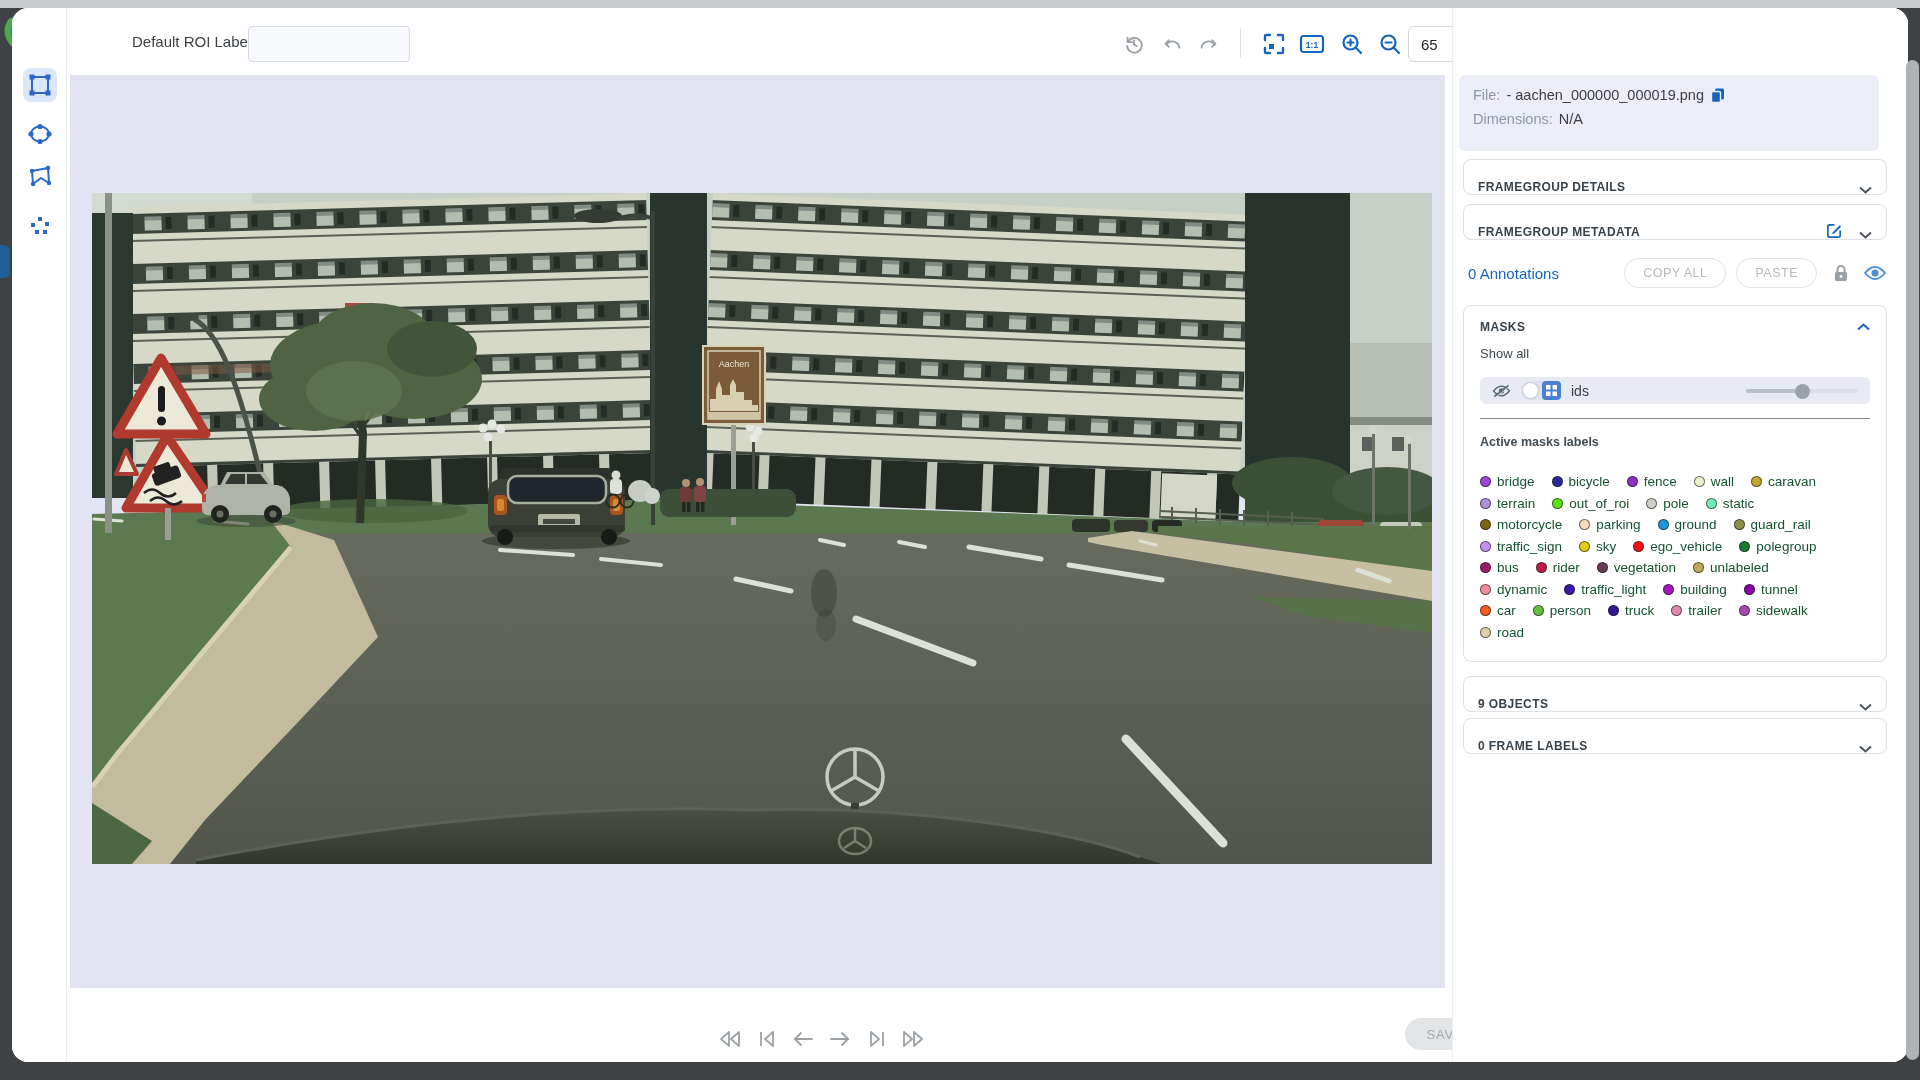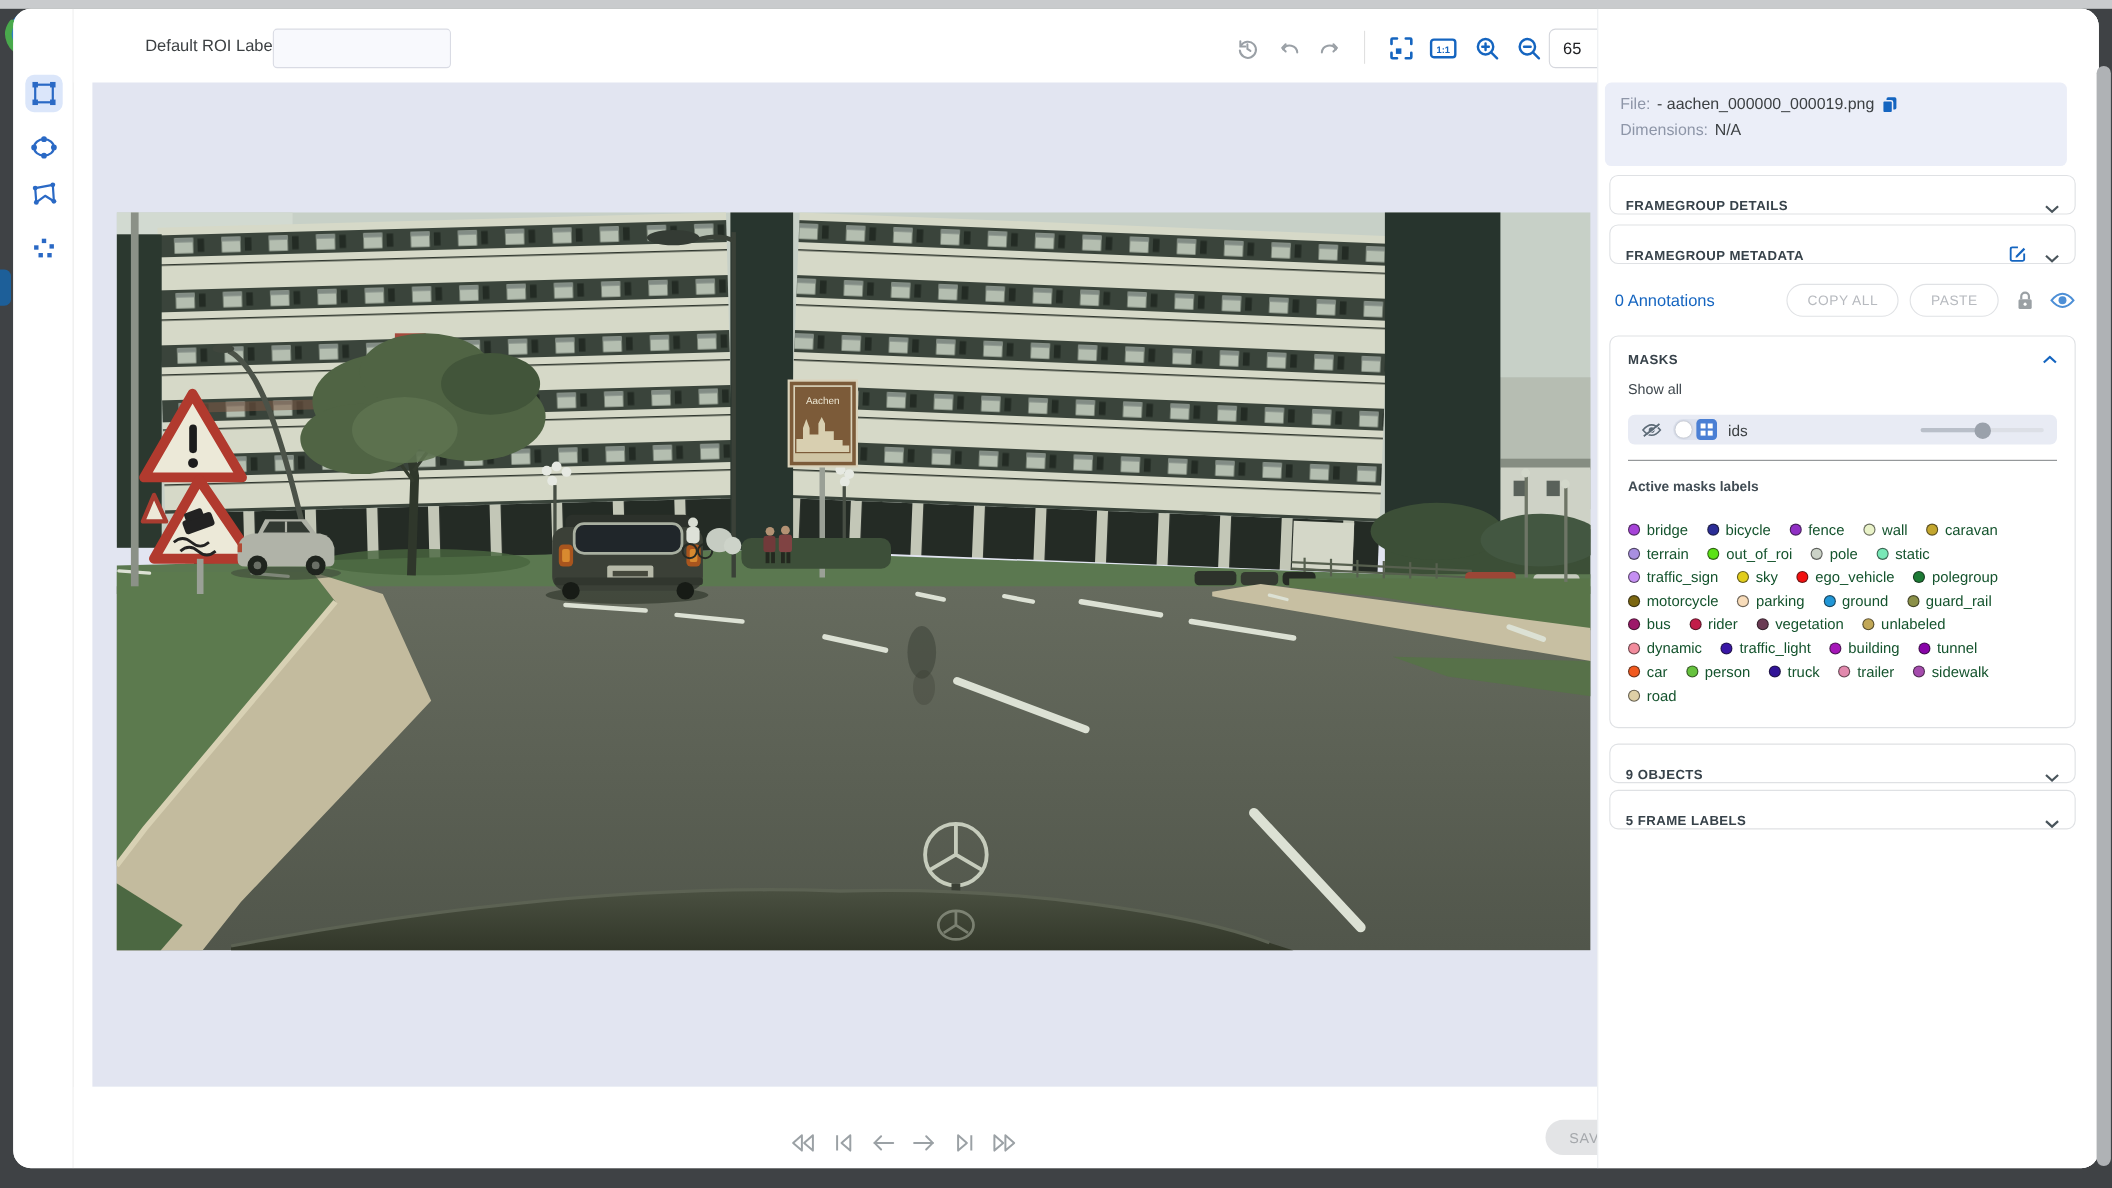--- a/index.html
+++ b/index.html
@@ -18,21 +18,21 @@
   .roi-input { position:absolute; left:181px; top:18px; width:162px; height:36px; background:#f8f9fd; border:1px solid #d9dbe4; border-radius:4px; }
   .tb-icon { position:absolute; width:26px; height:26px; top:23px; display:flex; align-items:center; justify-content:center; cursor:pointer; }
   .tb-divider { position:absolute; left:1173px; top:20px; width:1px; height:30px; background:#e0e0e0; }
   .zoom-box { position:absolute; left:1341px; top:18px; width:76px; height:36px; border:1px solid #d5d7dd; border-radius:6px; display:flex; align-items:center; justify-content:space-between; padding:0 12px;gap:12px; }
   .zoom-box .zv { font-size:15px; color:#202124; }
   .zoom-box .zu { font-size:14px; color:#5f6368; }
   .cs-label { position:absolute; left:1445px; top:25px; font-size:15px; color:#3c4043; }
   .cs-select { position:absolute; left:1551px; top:18px; width:222px; height:36px; border:1px solid #c7cace; border-radius:4px; display:flex; align-items:center; padding:0 12px; cursor:pointer; }
   .cs-select span { font-size:15px; color:#202124; flex:1; }
   
-  #canvas { left:72px; top:67px; width:1375px; height:913px; background:#e2e5f1; }
+  #canvas { left:58px; top:67px; width:1375px; height:913px; background:#e2e5f1; }
   #photo { left:22px; top:118px; width:1340px; height:671px; cursor:crosshair; }
   
   #bottombar { left:55px; top:980px; width:1841px; height:74px; background:#fff; }
   .pb-icon { position:absolute; top:38px; width:26px; height:26px; display:flex; align-items:center; justify-content:center; cursor:pointer; }
   .save-btn { position:absolute; left:1338px; top:30px; width:80px; height:32px; border-radius:17px; background:#e3e4e6; color:#a5a8ac; font-size:13px; letter-spacing:0.8px; border:none; display:flex; align-items:center; justify-content:center; cursor:default; }
   
   #rightpanel { left:1440px; top:0; width:456px; height:1054px; background:#fff; border-left:1px solid #eceef0; }
   .file-card { position:absolute; left:6px; top:67px; width:420px; height:76px; background:#ebeef8; border-radius:6px; padding:12px 14px; }
   .file-line { font-size:14.5px; color:#8e96a8; margin-bottom:8px; display:flex; align-items:center; gap:6px; }
   .file-line b { color:#3c4043; font-weight:400; }
@@ -574,52 +574,52 @@
               <span class="dot" style="background: rgb(203, 210, 199);"></span>
               <span class="ct">pole</span>
             </span>
             <span class="chip">
               <span class="dot" style="background: rgb(121, 232, 183);"></span>
               <span class="ct">static</span>
             </span>
           </div>
           <div class="chip-row">
             <span class="chip">
+              <span class="dot" style="background: rgb(124, 103, 17);"></span>
+              <span class="ct">motorcycle</span>
+            </span>
+            <span class="chip">
+              <span class="dot" style="background: rgb(248, 220, 186);"></span>
+              <span class="ct">parking</span>
+            </span>
+            <span class="chip">
+              <span class="dot" style="background: rgb(33, 150, 214);"></span>
+              <span class="ct">ground</span>
+            </span>
+            <span class="chip">
+              <span class="dot" style="background: rgb(139, 144, 72);"></span>
+              <span class="ct">guard_rail</span>
+            </span>
+          </div>
+          <div class="chip-row">
+            <span class="chip">
               <span class="dot" style="background: rgb(197, 143, 242);"></span>
               <span class="ct">traffic_sign</span>
             </span>
             <span class="chip">
               <span class="dot" style="background: rgb(226, 205, 28);"></span>
               <span class="ct">sky</span>
             </span>
             <span class="chip">
               <span class="dot" style="background: rgb(242, 16, 16);"></span>
               <span class="ct">ego_vehicle</span>
             </span>
             <span class="chip">
               <span class="dot" style="background: rgb(29, 122, 53);"></span>
               <span class="ct">polegroup</span>
-            </span>
-          </div>
-          <div class="chip-row">
-            <span class="chip">
-              <span class="dot" style="background: rgb(124, 103, 17);"></span>
-              <span class="ct">motorcycle</span>
-            </span>
-            <span class="chip">
-              <span class="dot" style="background: rgb(248, 220, 186);"></span>
-              <span class="ct">parking</span>
-            </span>
-            <span class="chip">
-              <span class="dot" style="background: rgb(33, 150, 214);"></span>
-              <span class="ct">ground</span>
-            </span>
-            <span class="chip">
-              <span class="dot" style="background: rgb(139, 144, 72);"></span>
-              <span class="ct">guard_rail</span>
             </span>
           </div>
           <div class="chip-row">
             <span class="chip">
               <span class="dot" style="background: rgb(157, 25, 105);"></span>
               <span class="ct">bus</span>
             </span>
             <span class="chip">
               <span class="dot" style="background: rgb(194, 29, 73);"></span>
               <span class="ct">rider</span>
@@ -682,21 +682,21 @@
         </div>
     </div>
 
     <div class="acc" style="top:668px;">
       <span class="acc-title">9 OBJECTS</span>
       <svg width="13" height="8" viewBox="0 0 13 8">
           <path d="M1 1.5 L6.5 6.5 L12 1.5" fill="none" stroke="#4a555c" stroke-width="2"></path>
         </svg>
     </div>
     <div class="acc" style="top:710px;">
-      <span class="acc-title">5 FRAME LABELS</span>
+      <span class="acc-title">0 FRAME LABELS</span>
       <svg width="13" height="8" viewBox="0 0 13 8">
           <path d="M1 1.5 L6.5 6.5 L12 1.5" fill="none" stroke="#4a555c" stroke-width="2"></path>
         </svg>
     </div>
   </div>
 
 </div>
 
 <div class="abs" id="scrollbar"></div>
 

